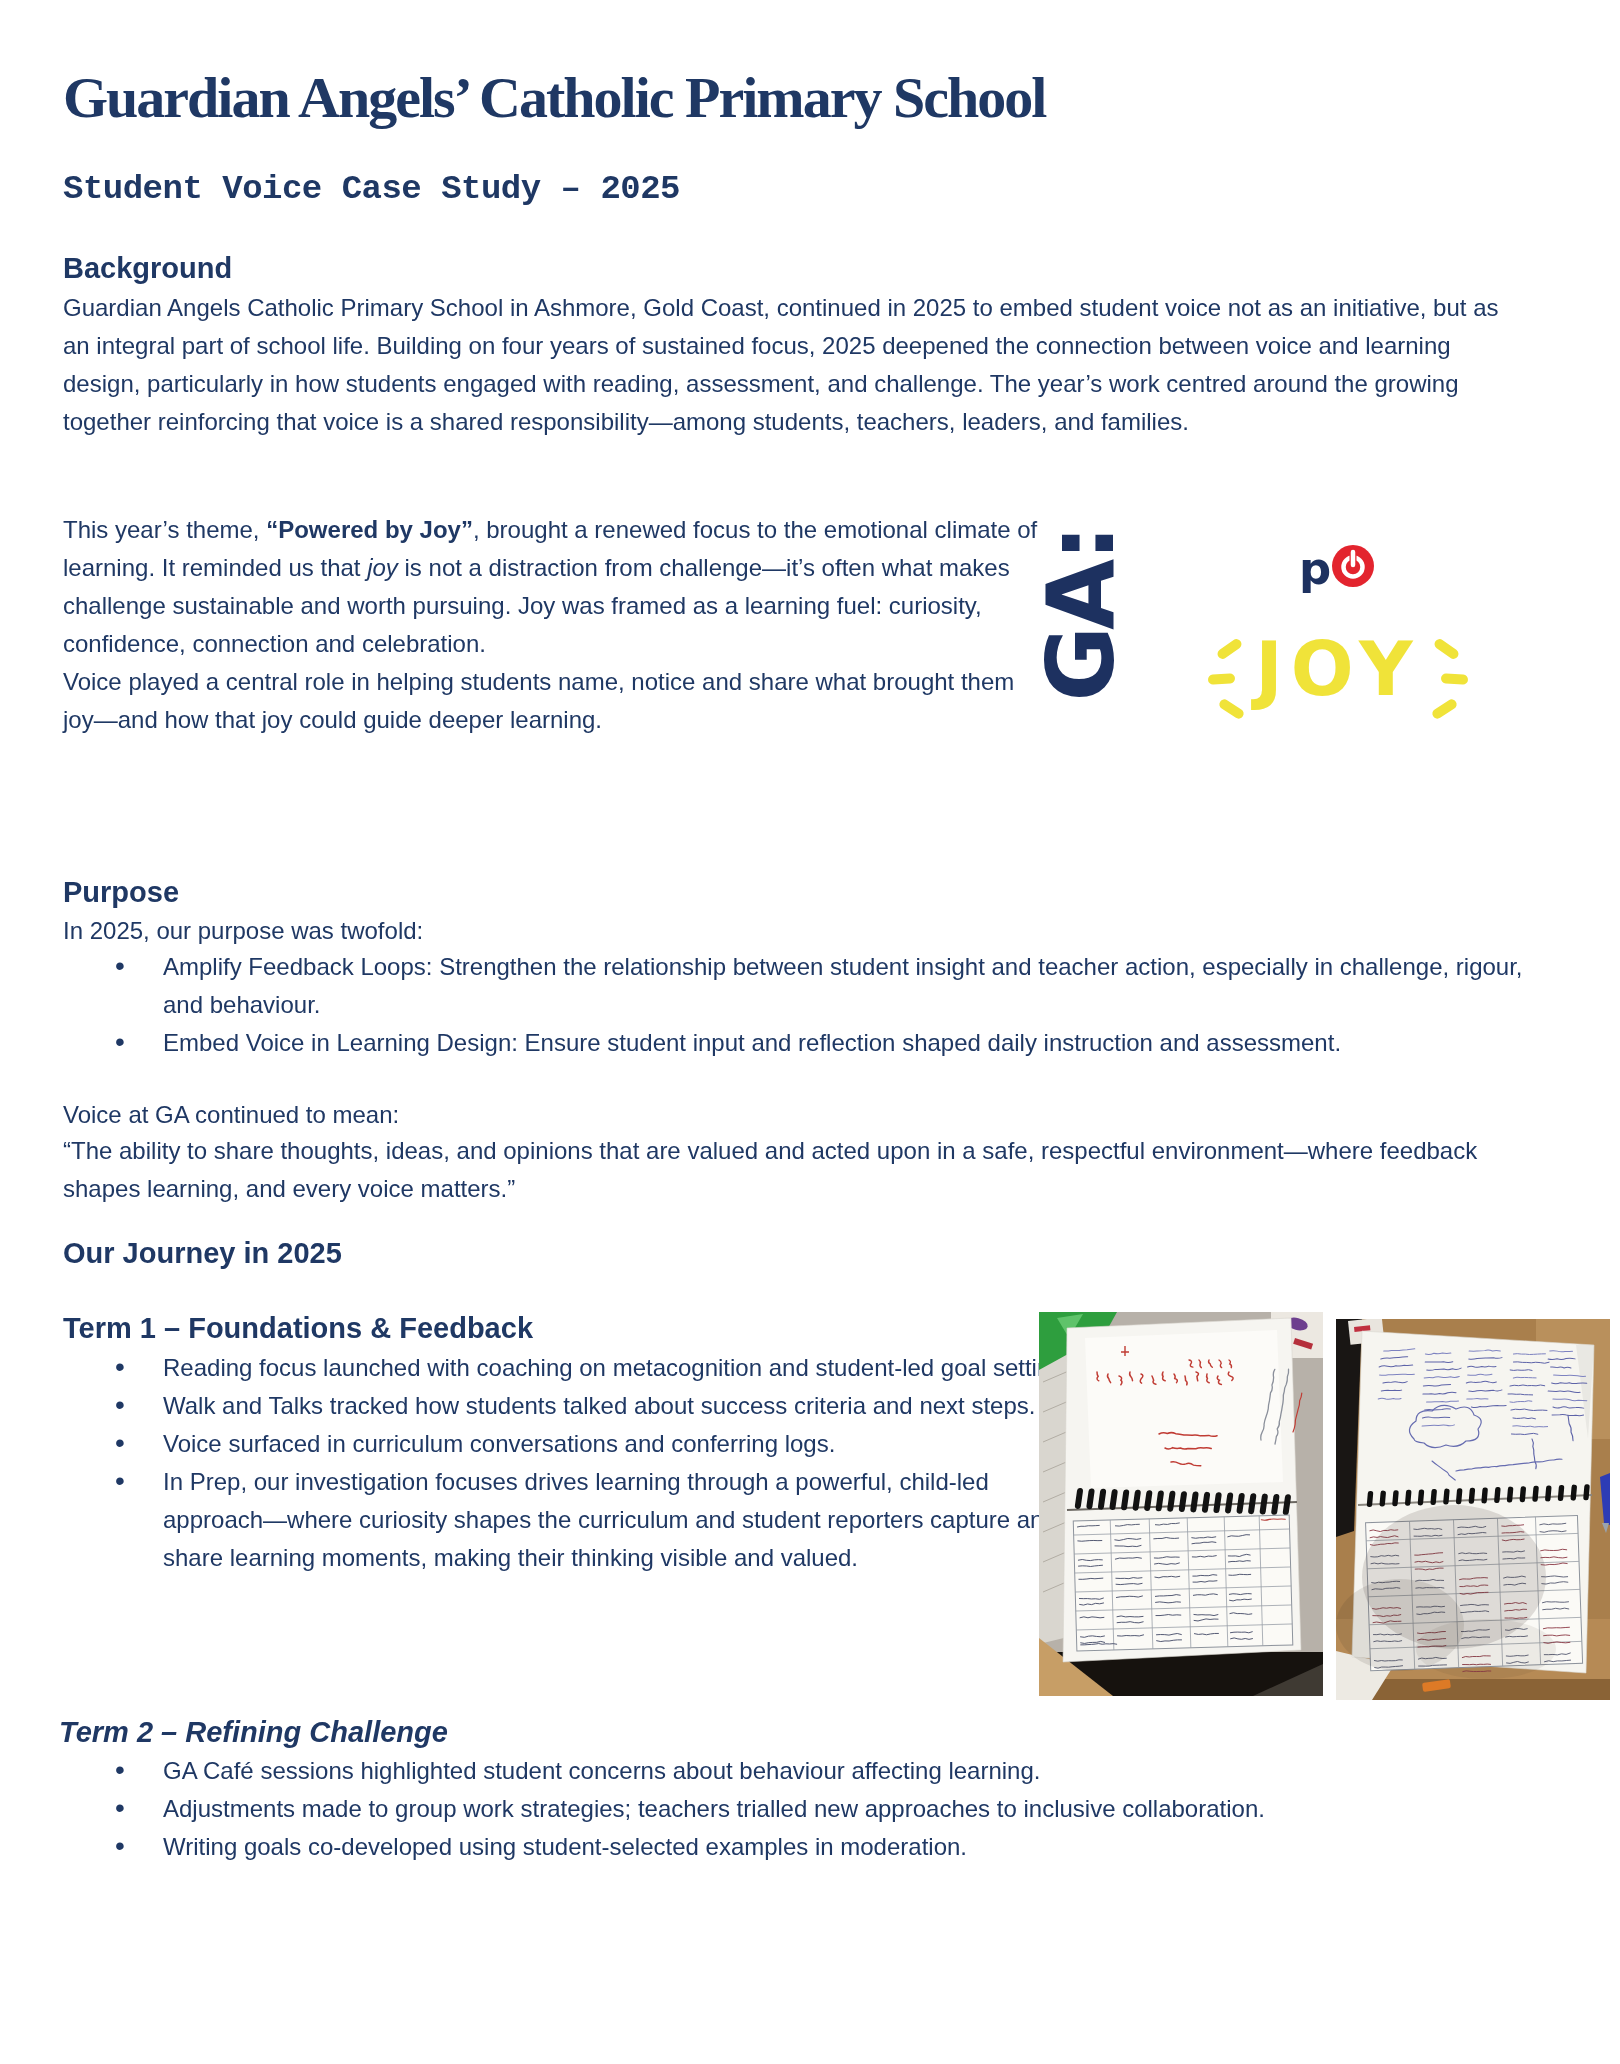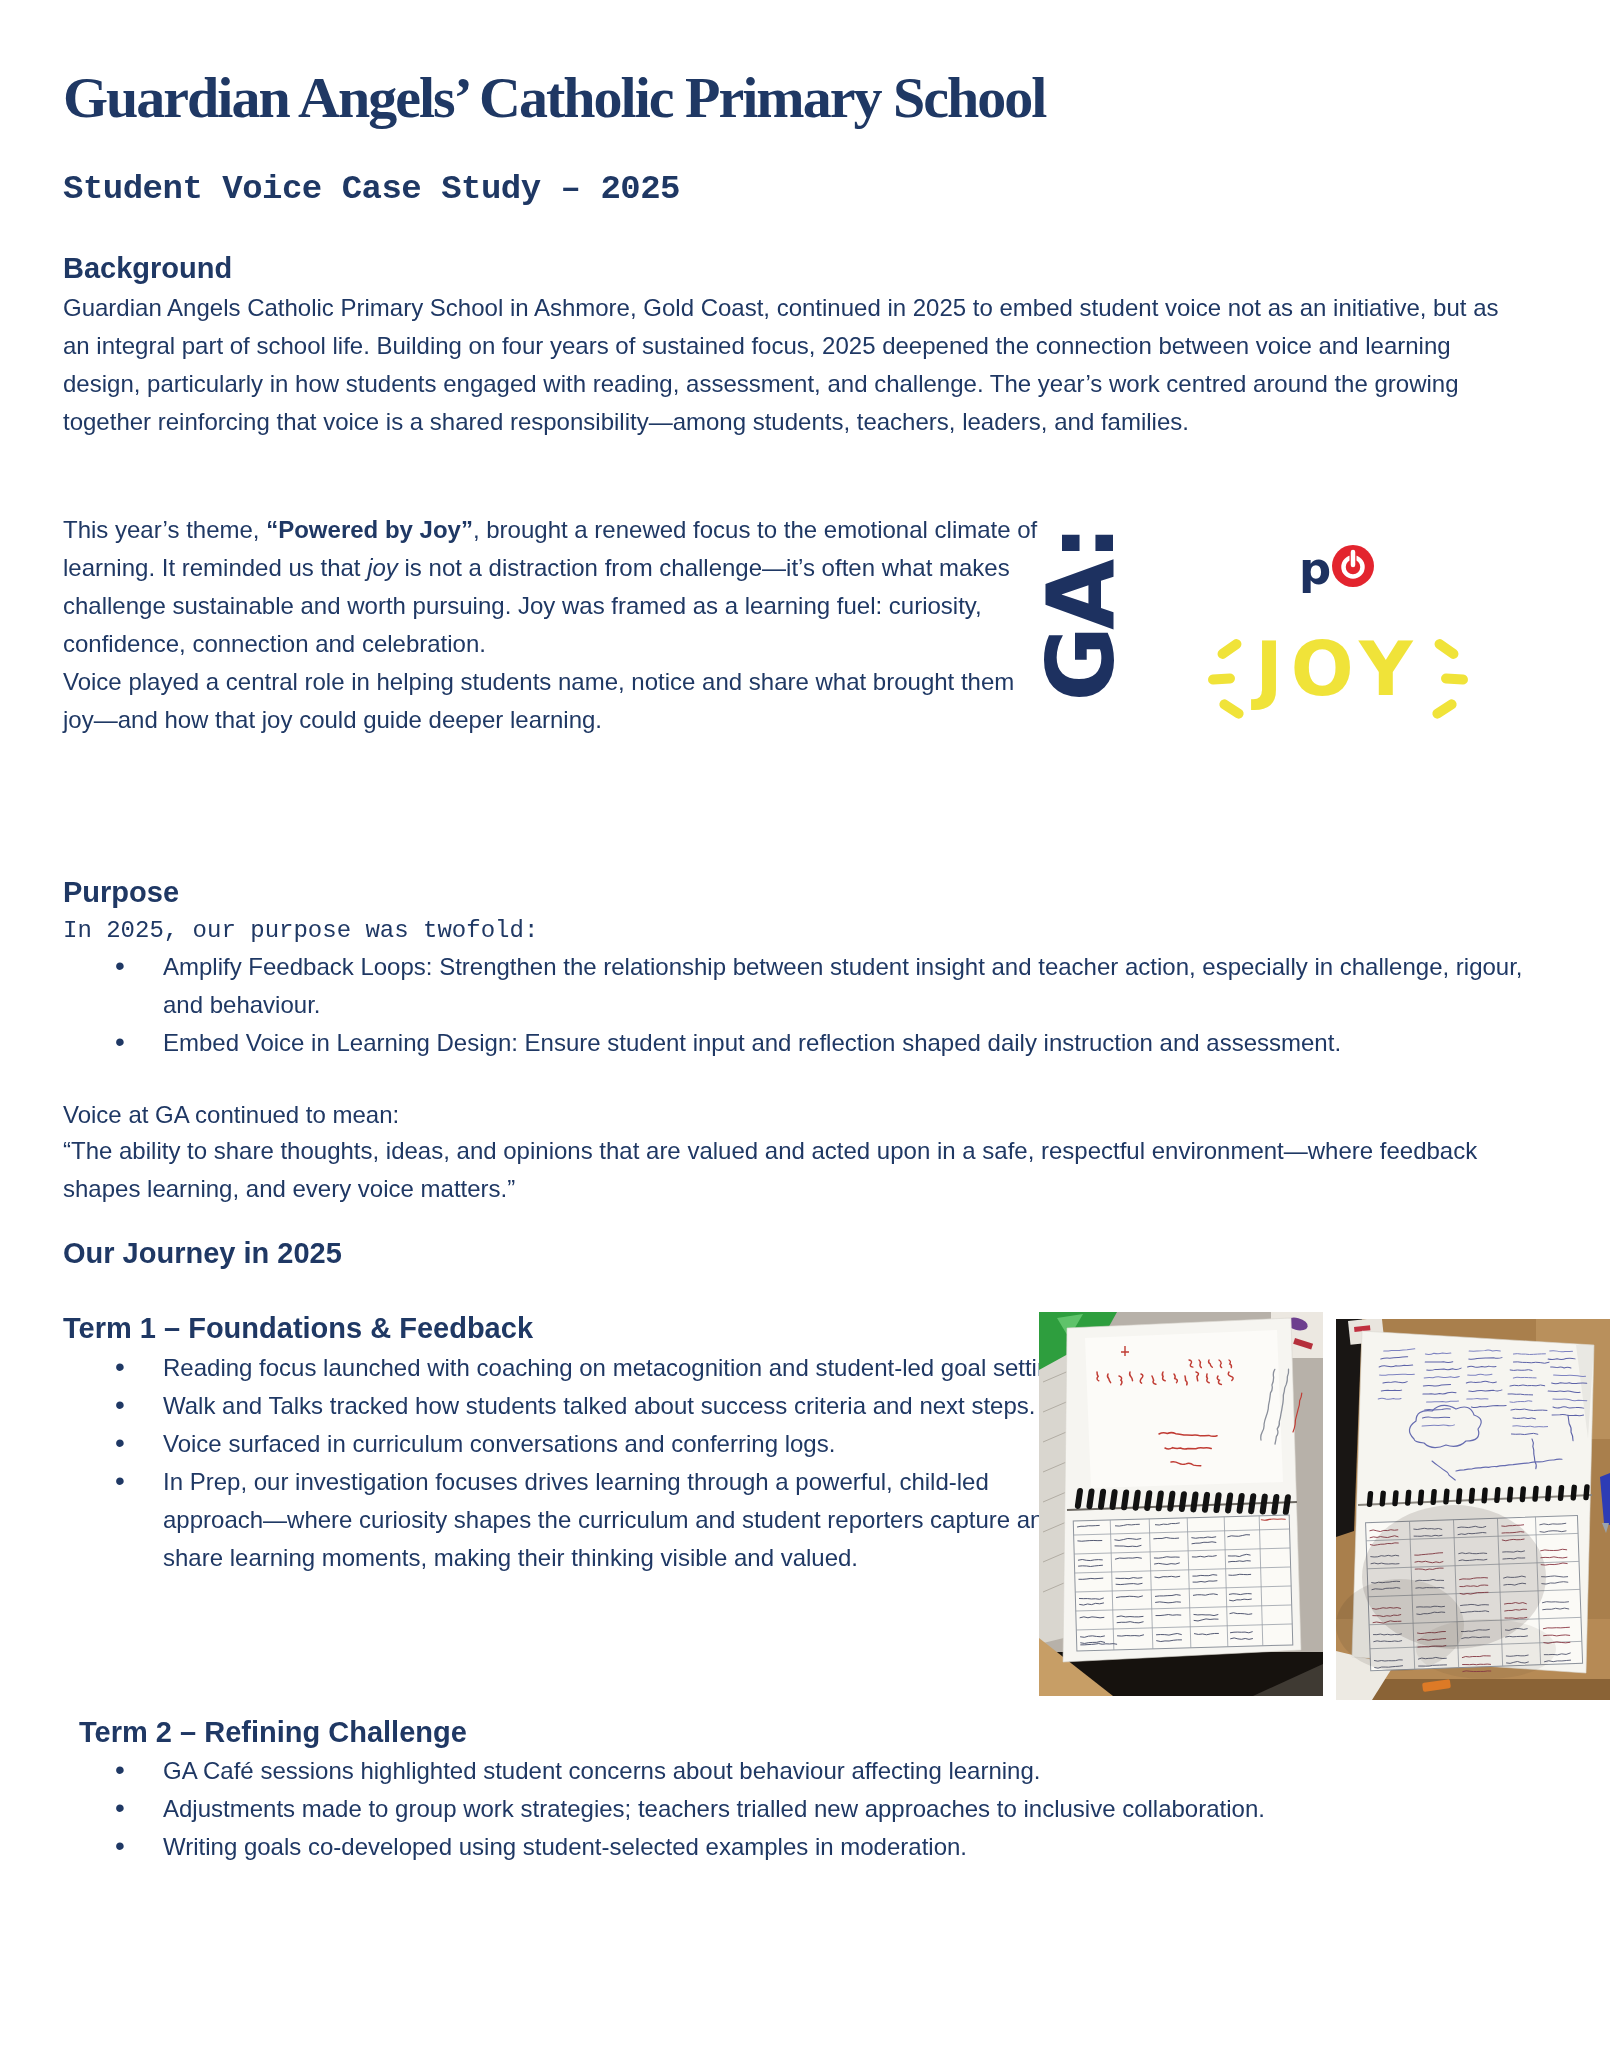--- a/index.html
+++ b/index.html
@@ -8,28 +8,28 @@
   .abs{position:absolute;}
   .doc-title{left:63px;top:64px;font-size:58px;font-weight:bold;letter-spacing:-2px;white-space:nowrap;font-family:Liberation Serif, serif;}
   .doc-subtitle{left:63px;top:170px;font-size:34px;font-weight:bold;letter-spacing:-0.5px;white-space:nowrap;font-family:Liberation Mono, monospace;}
   .h{font-size:29px;font-weight:bold;white-space:nowrap;}
   .body-txt{font-size:24px;line-height:38px;}
   #bg-head{left:63px;top:252px;}
   #bg-body{left:63px;top:289px;width:1445px;}
   #theme-block{left:63px;top:511px;width:980px;}
   #theme-block p{margin:0;}
   #purpose-head{left:63px;top:876px;}
-  #purpose-intro{left:63px;top:912px;width:1445px;font-family:Liberation Mono, monospace;}
+  #purpose-intro{left:63px;top:912px;width:1445px;}
   #purpose-list{left:113px;top:948px;width:1447px;}
   #mean-line{left:63px;top:1096px;width:1445px;}
   #quote-line{left:63px;top:1132px;width:1460px;}
   #journey-head{left:63px;top:1237px;}
   #t1-head{left:63px;top:1312px;}
   #t1-list{left:113px;top:1349px;width:965px;}
-  #t2-head{left:79px;top:1716px;}
+  #t2-head{left:59px;top:1716px;font-style:italic;}
   #t2-list{left:113px;top:1752px;width:1447px;}
   ul.blist{list-style:none;margin:0;padding:0;}
   ul.blist li{position:relative;padding-left:50px;}
   ul.blist li::before{content:"\2022";position:absolute;left:2px;top:-1px;font-size:28px;}
   
   #ga-logo{left:1022px;top:512px;width:120px;height:206px;}
   #ga-logo .rot{position:absolute;left:-43px;top:43px;width:206px;height:120px;
     transform:rotate(-90deg);font-weight:bold;font-family:"DejaVu Sans","Liberation Sans",sans-serif;
     font-size:92px;line-height:120px;letter-spacing:-4px;color:#1d3160;text-align:center;}
   

